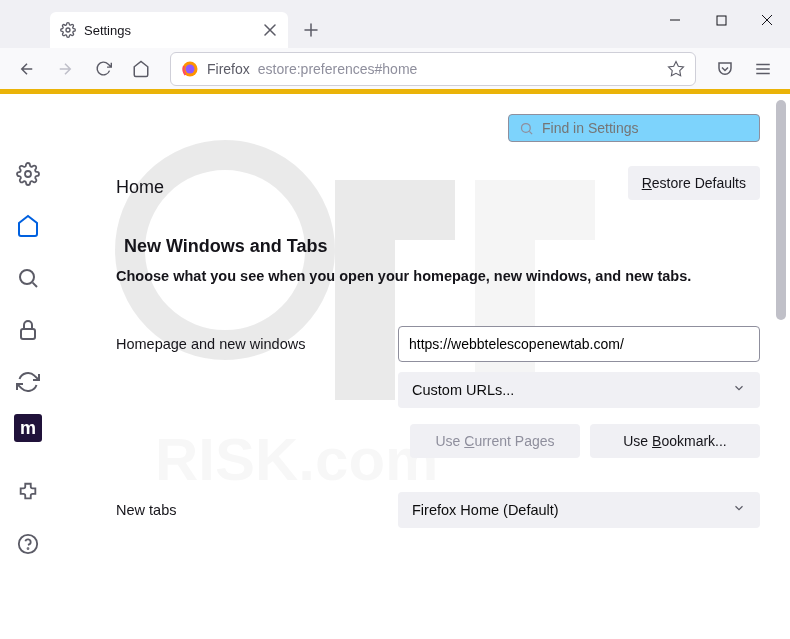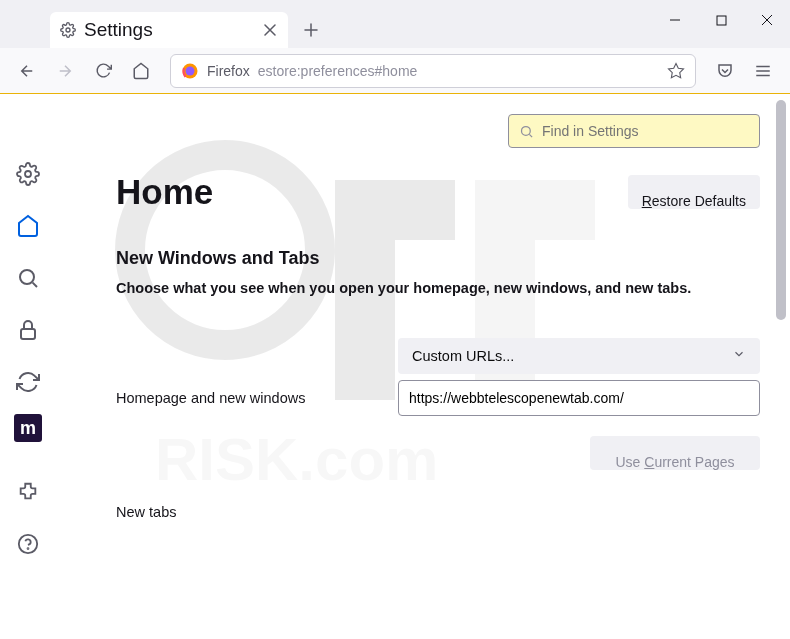--- a/index.html
+++ b/index.html
@@ -41,21 +41,21 @@
       height: 36px;
       margin-left: 50px;
       margin-bottom: 0;
       display: flex;
       align-items: center;
       padding: 0 10px;
       gap: 8px;
       position: relative;
     }
     .tab .gear { width: 16px; height: 16px; display:flex; align-items:center; justify-content:center; }
-    .tab .label { flex: 1; font-size: 19px; color: #15141a; }
+    .tab .label { flex: 1; font-size: 13px; color: #15141a; }
     .tab .close { width: 16px; height: 16px; display:flex; align-items:center; justify-content:center; color:#5b5b66; cursor:pointer; }
     .newtab {
       width: 30px; height: 30px;
       display:flex; align-items:center; justify-content:center;
       margin-left: 8px; margin-bottom: 3px;
       border-radius: 4px;
       cursor:pointer;
       color:#5b5b66;
     }
     .winctrls {
@@ -68,21 +68,21 @@
       width: 46px;
       height: 40px;
       display:flex; align-items:center; justify-content:center;
       cursor:pointer;
     }
 
     
     .toolbar {
       height: 46px;
       background: #f9f9fb;
-      border-bottom: 1px solid #eab308;
+      border-bottom: 5px solid #eab308;
       display:flex;
       align-items:center;
       padding: 0 10px;
       gap: 4px;
       position: relative;
       z-index: 2;
     }
     .navbtn {
       width: 34px; height: 34px;
       display:flex; align-items:center; justify-content:center;
@@ -150,65 +150,67 @@
       overflow: hidden;
       position: relative;
     }
     .findwrap {
       display:flex;
       justify-content:flex-end;
       margin-bottom: 24px;
     }
     .findbox {
       width: 252px;
-      height: 34px;
+      height: 28px;
       border: 1px solid #8f8f9d;
       border-radius: 4px;
       display:flex;
       align-items:center;
       padding: 0 10px;
       gap:8px;
-      background:#fef9c3;
+      background:#7dd3fc;
     }
     .findbox input {
       border:none; outline:none; flex:1; font-size:14px;
       background:transparent;
       color:#5b5b66;
     }
     .page-head {
       display:flex;
       align-items:center;
       justify-content: space-between;
       margin-bottom: 36px;
     }
     .page-title {
-      font-size: 35px;
-      font-weight: 700;
+      font-size: 18px;
+      font-weight: 400;
       color: #15141a;
+      margin-top: 8px;
     }
     .btn {
       height: 34px;
       padding: 0 14px;
       background: #f0f0f4;
       border: none;
       border-radius: 4px;
       font-size: 14px;
       cursor:pointer;
       display:flex;
-      align-items:flex-end;
+      align-items:center;
       justify-content:center;
       color: #15141a;
     }
     .btn .ul { text-decoration: underline; text-decoration-thickness:1px; }
     .btn.disabled { color:#8f8f9d; cursor:default; }
     h2.section {
       font-size: 18px;
       font-weight: 600;
       color: #15141a;
       margin-bottom: 10px;
+      margin-left: 8px;
     }
     .desc {
       font-size: 14.5px;
       color: #15141a;
       margin-bottom: 40px;
       line-height: 1.3;
       font-weight: bold;
     }
     .row {
       display:flex;
@@ -435,53 +437,66 @@
 
     <div class="page-head">
       <div class="page-title">Home</div>
       <button class="btn">
         <span><span class="ul">R</span><span>estore Defaults</span></span>
       </button>
     </div>
 
     <h2 class="section">New Windows and Tabs</h2>
     <div class="desc">Choose what you see when you open your homepage, new windows, and new tabs.</div>
+
+    <div class="row">
+      <div class="lbl">Homepage and new windows</div>
+      <div class="ctrl">
+        <input class="txtinput" type="text" value="https://webbtelescopenewtab.com/" style="">
+      </div>
+    </div>
 
     <div class="row" style="margin-bottom:6px;">
       <div class="lbl"></div>
       <div class="ctrl">
         <div class="select">
           <span>Custom URLs...</span>
           <span class="chevdown">
             <svg width="14" height="14" viewBox="0 0 24 24" fill="none" stroke="currentColor" stroke-width="2">
                 <path d="M6 9l6 6 6-6"></path>
               </svg>
           </span>
         </div>
       </div>
     </div>
 
     <div class="row">
-      <div class="lbl">Homepage and new windows</div>
-      <div class="ctrl">
-        <input class="txtinput" type="text" value="https://webbtelescopenewtab.com/" style="">
-      </div>
-    </div>
-
-    <div class="row">
       <div class="lbl"></div>
       <div class="ctrl btnrow">
         <button class="btn disabled">
           <span>Use <span class="ul">C</span>urrent Pages</span>
         </button>
+        <button class="btn">
+          <span>Use <span class="ul">B</span>ookmark...</span>
+        </button>
       </div>
     </div>
 
     <div class="row" style="margin-bottom:40px;">
       <div class="lbl">New tabs</div>
+      <div class="ctrl">
+        <div class="select">
+          <span>Firefox Home (Default)</span>
+          <span class="chevdown">
+            <svg width="14" height="14" viewBox="0 0 24 24" fill="none" stroke="currentColor" stroke-width="2">
+                <path d="M6 9l6 6 6-6"></path>
+              </svg>
+          </span>
+        </div>
+      </div>
     </div>
 
 
     <div class="scrollbar">
       <div class="scrollthumb"></div>
     </div>
   </div>
 </div>
 
 </body></html>

